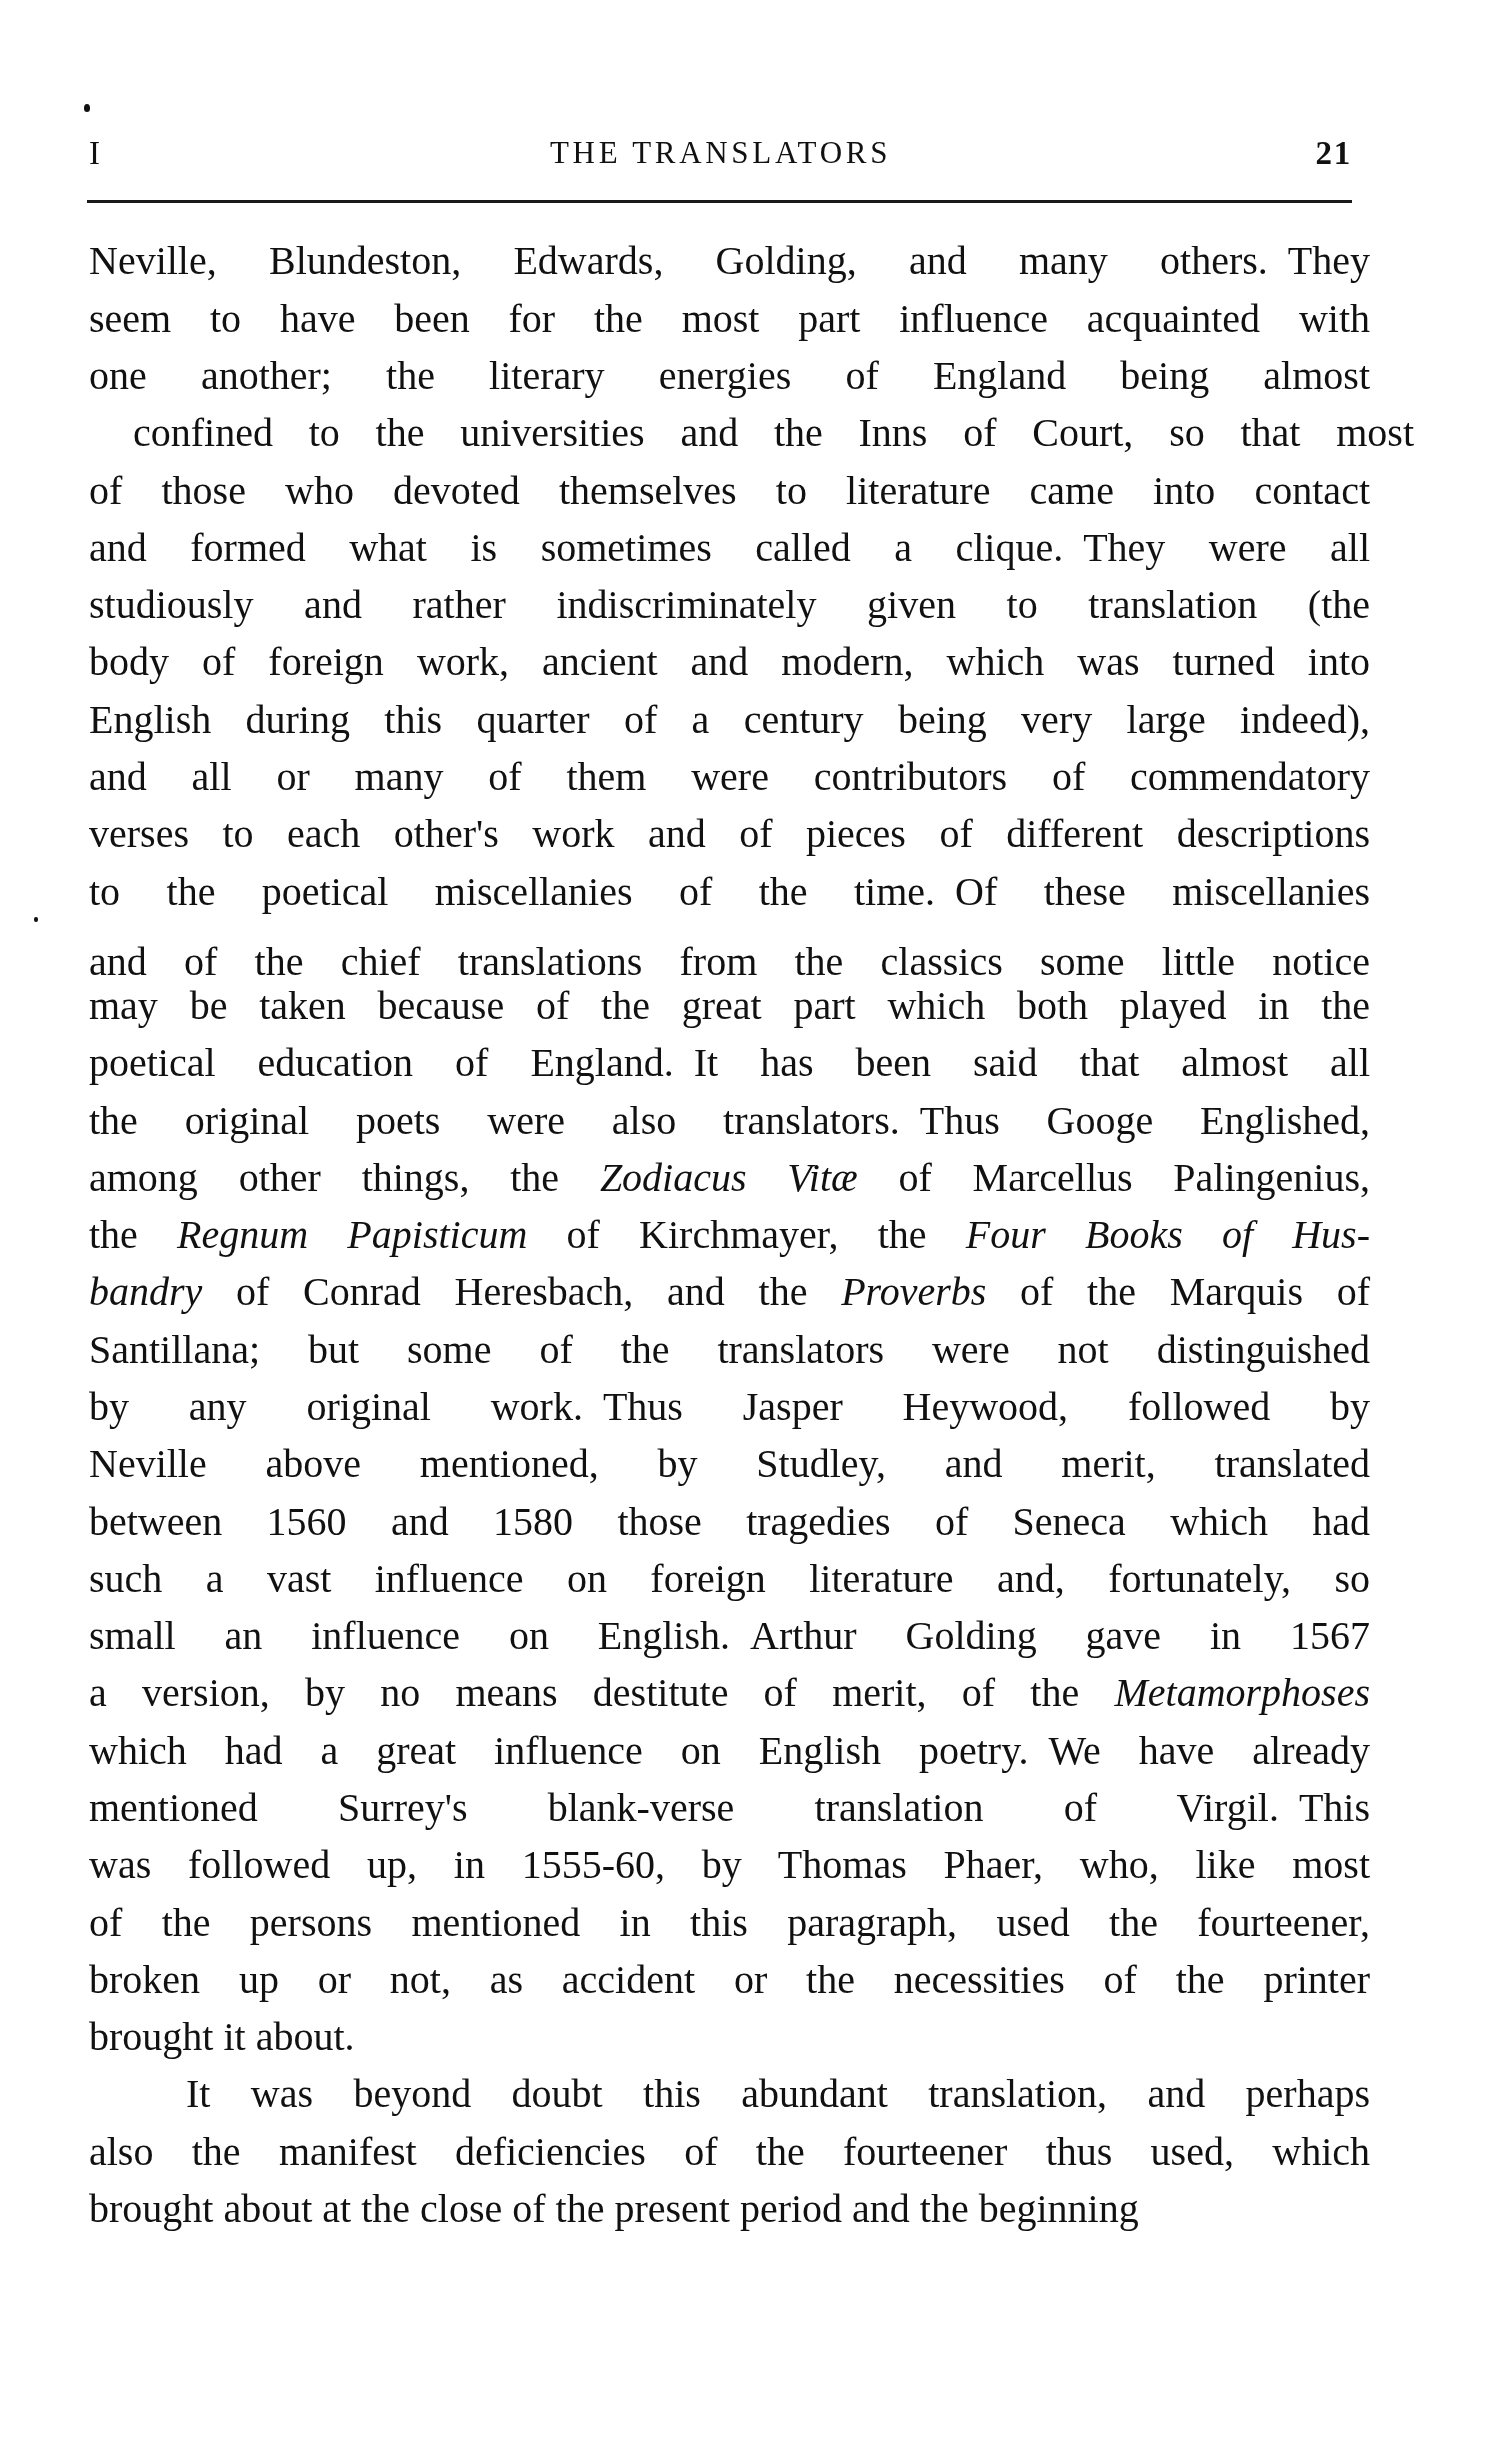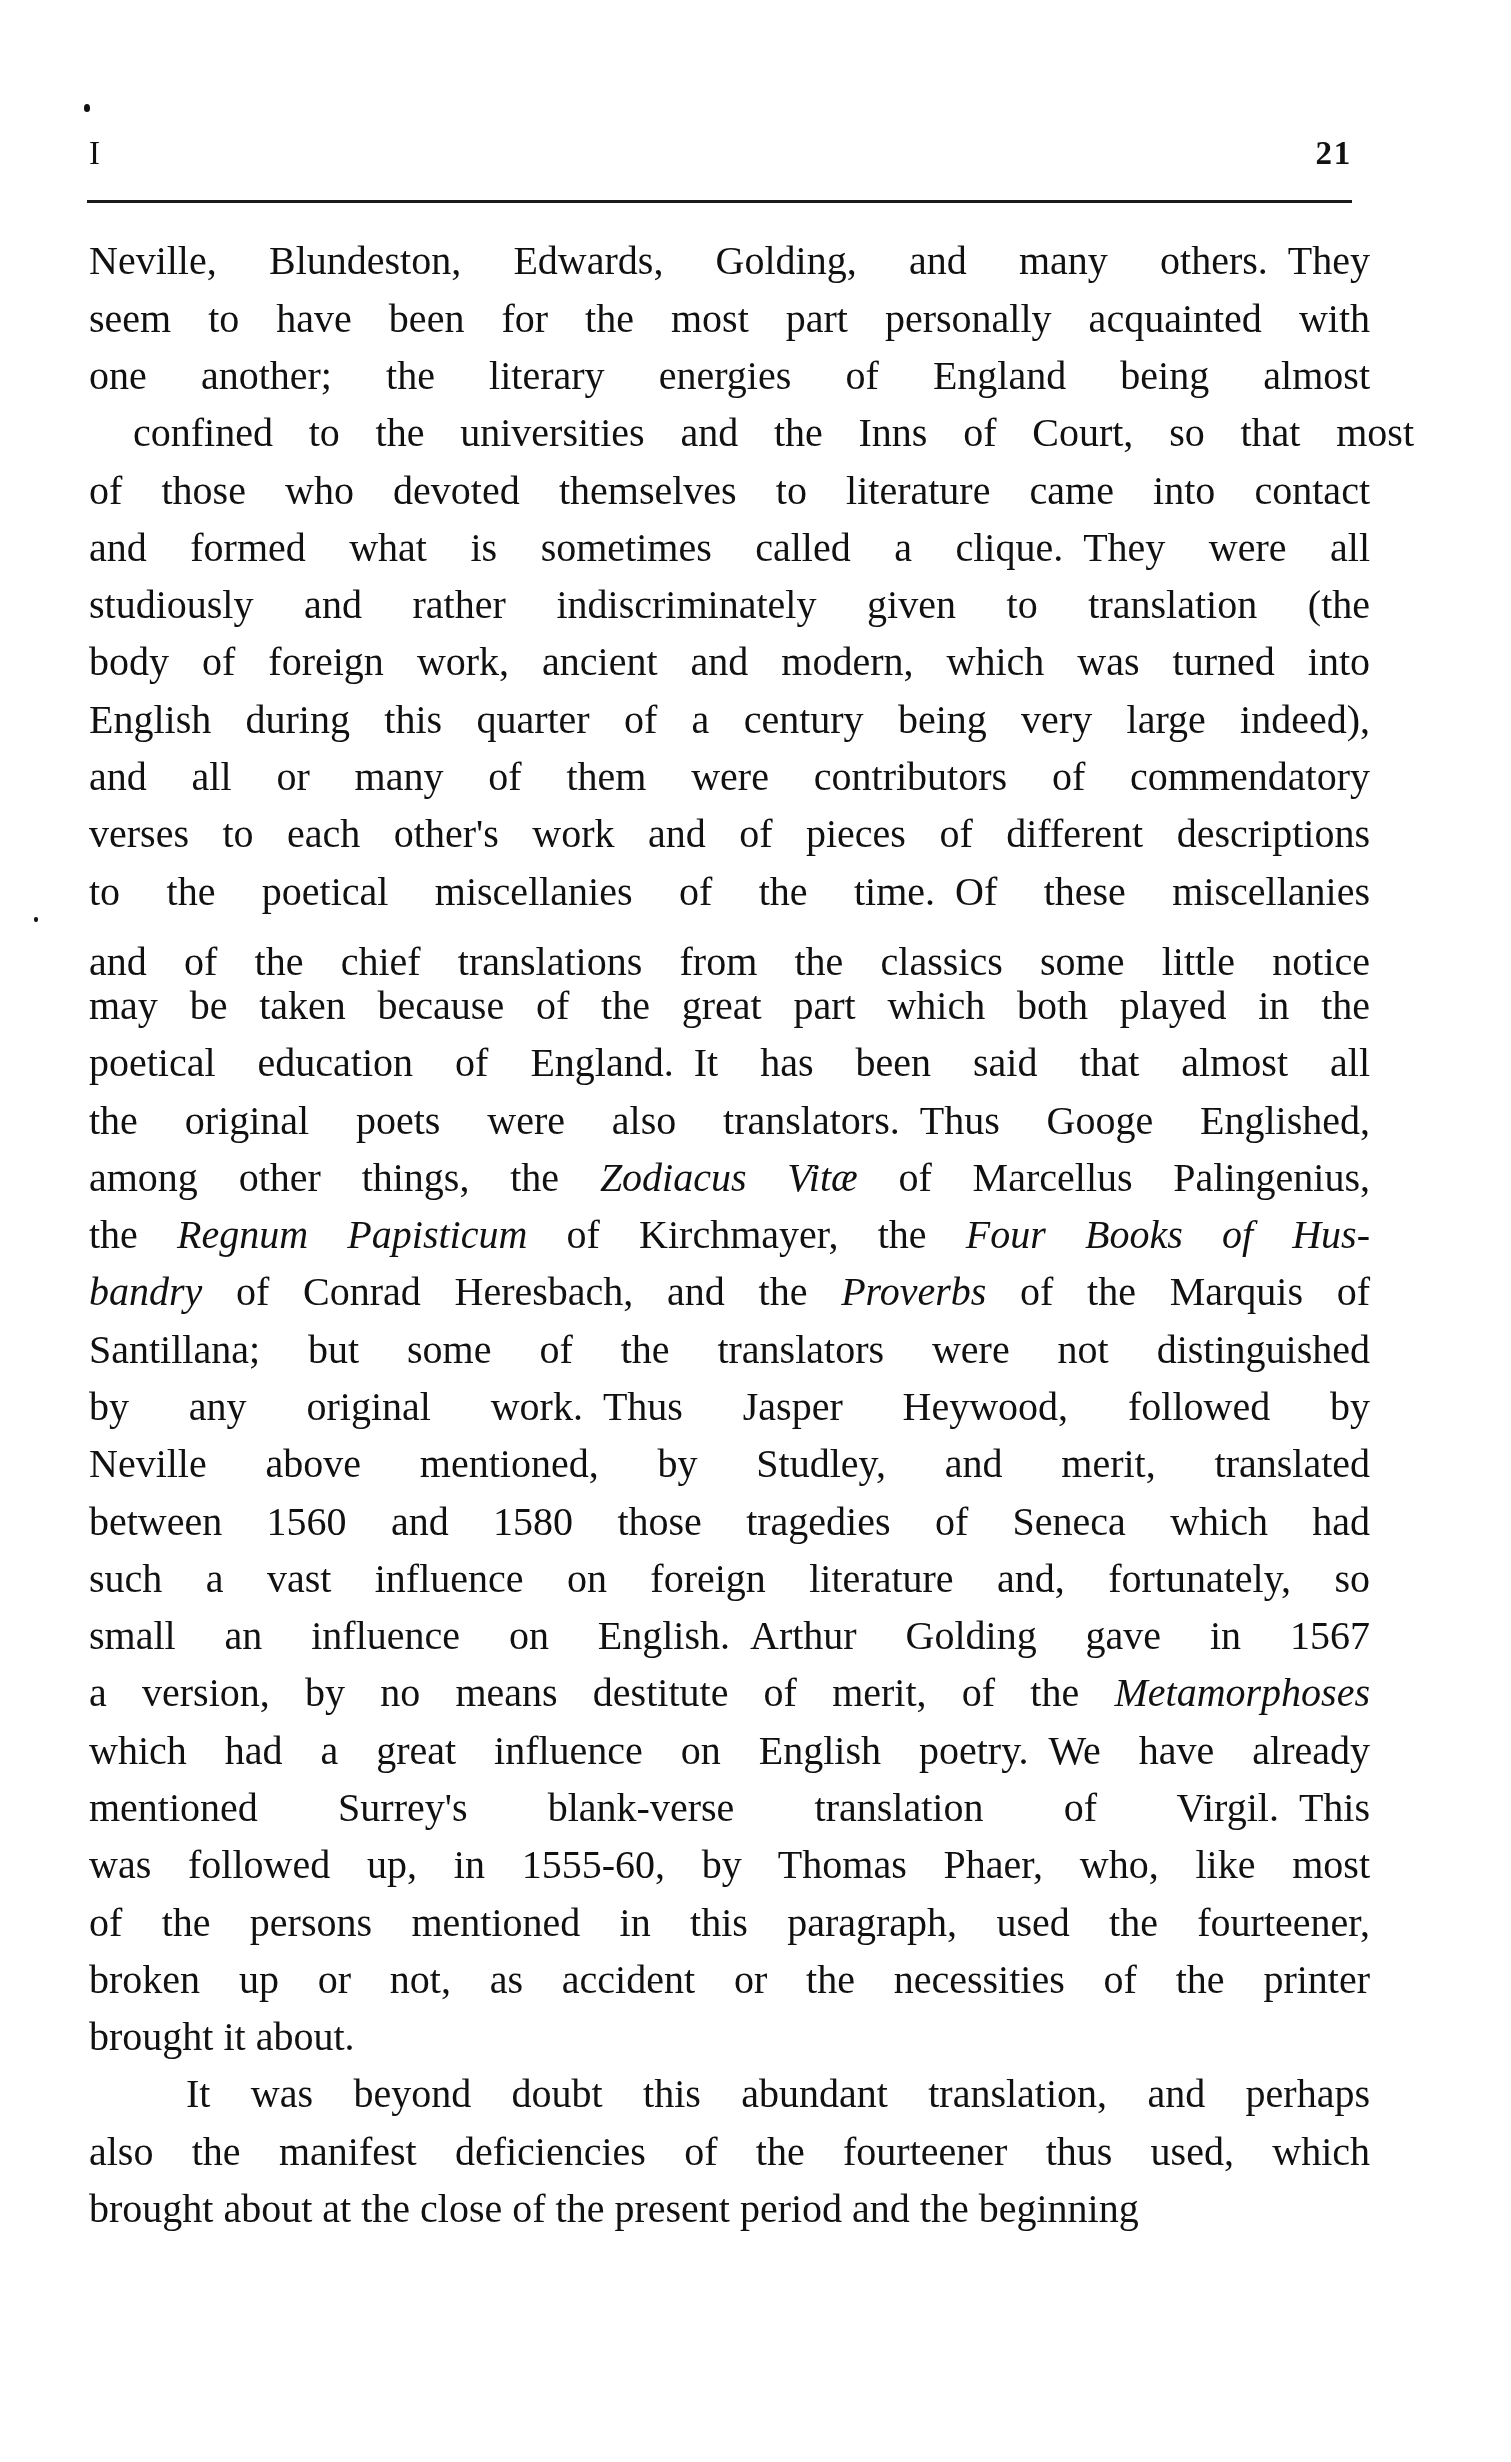--- a/index.html
+++ b/index.html
@@ -19,28 +19,29 @@
 </style>
 </head>
 <body>
 
 <div class="page">
   <div class="speck" style="left:84px;top:104px;width:6.4px;height:8.2px;"></div>
   <div class="speck" style="left:34px;top:917px;width:3.7px;height:4.6px;"></div>
 
   <div class="running-head">
     <span class="rh-chapter">I</span>
+    <span class="rh-title">THE TRANSLATORS</span>
     <span class="rh-page">21</span>
   </div>
 
   <div class="rule"></div>
 
   <div class="body-text" id="body-text">
       <div class="line" style="top: 232px;">Neville, Blundeston, Edwards, Golding, and many others. They</div>
-      <div class="line" style="top: 290px;">seem to have been for the most part personally acquainted with</div>
+      <div class="line" style="top: 290px;">seem to have been for the most part influence acquainted with</div>
       <div class="line" style="top: 347px;">one another; the literary energies of England being almost</div>
       <div class="line" style="top: 404px; margin-left: 44px;">confined to the universities and the Inns of Court, so that most</div>
       <div class="line" style="top: 462px;">of those who devoted themselves to literature came into contact</div>
       <div class="line" style="top: 519px;">and formed what is sometimes called a clique. They were all</div>
       <div class="line" style="top: 576px;">studiously and rather indiscriminately given to translation (the</div>
       <div class="line" style="top: 633px;">body of foreign work, ancient and modern, which was turned into</div>
       <div class="line" style="top: 691px;">English during this quarter of a century being very large indeed),</div>
       <div class="line" style="top: 748px;">and all or many of them were contributors of commendatory</div>
       <div class="line" style="top: 805px;">verses to each other's work and of pieces of different descriptions</div>
       <div class="line" style="top: 863px;">to the poetical miscellanies of the time. Of these miscellanies</div>

